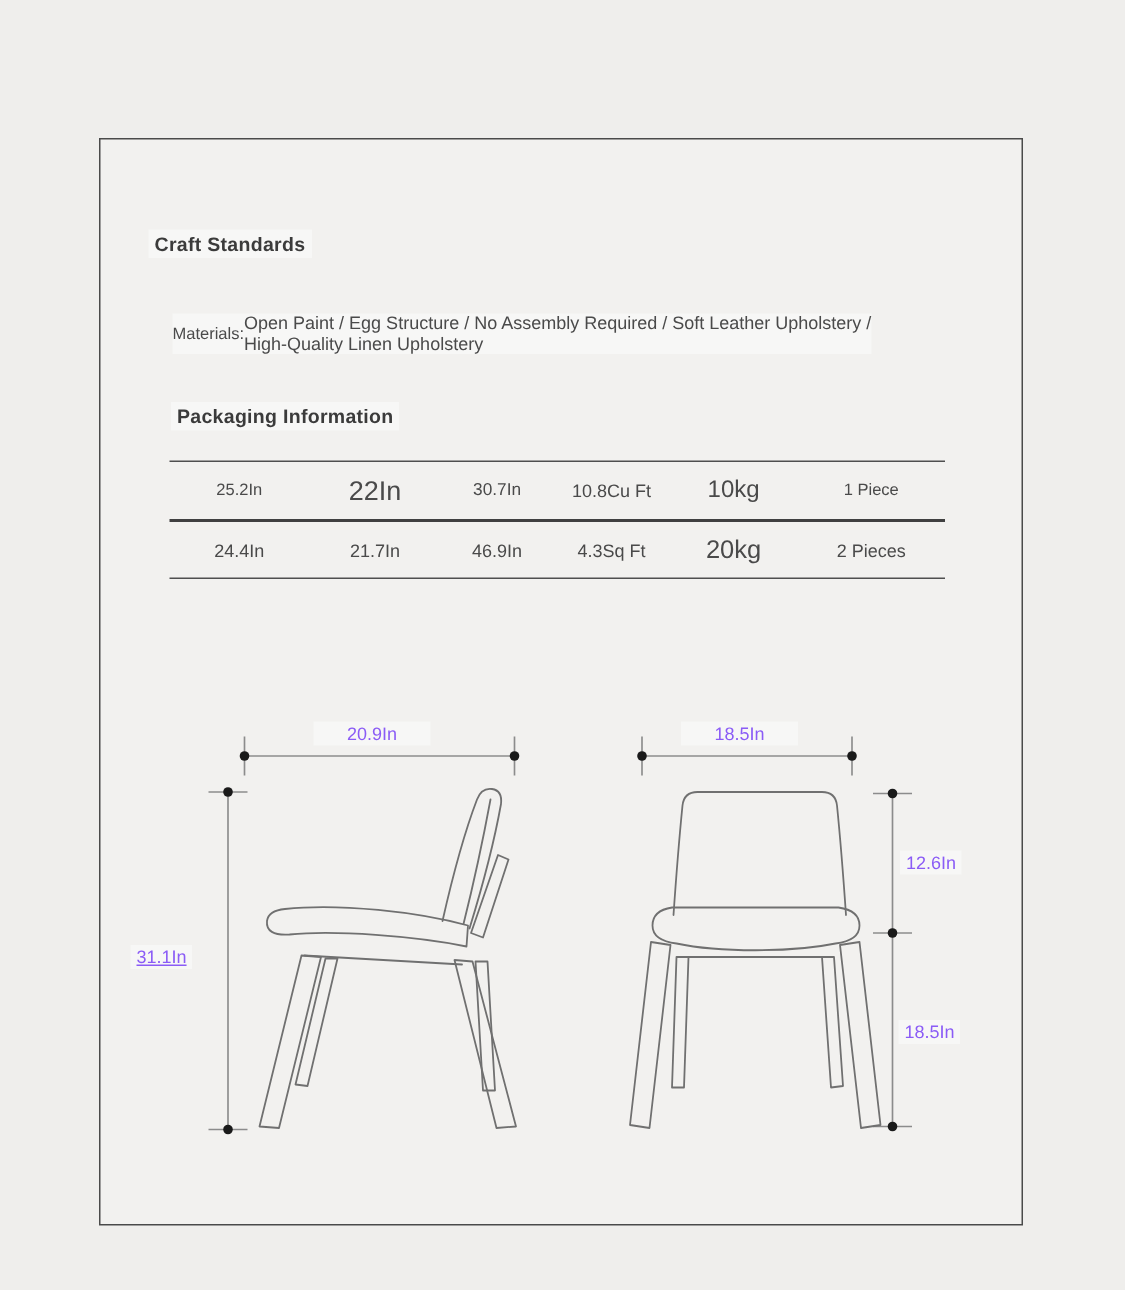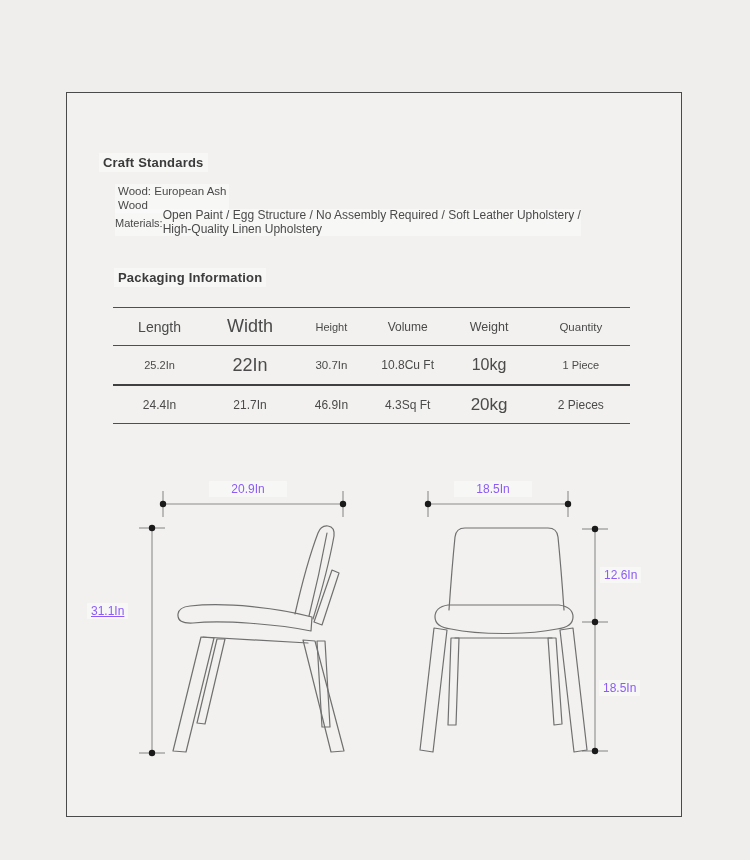--- a/index.html
+++ b/index.html
@@ -54,56 +54,44 @@
   .b0 { font-size:12px; } .b1 { font-size:12px; } .b2 { font-size:12px; }
   .b3 { font-size:12px; } .b4 { font-size:17px; } .b5 { font-size:12px; }
 
   
   .diagram-svg { left:14px; top:378px; }
   .dim-label {
     font-size:12px; color:#8b5cf6; padding:1px 4px;
     white-space:nowrap; text-align:center;
   }
   .dim-209  { left:142px; top:388px; width:78px; }
-  .dim-311  { left:20px;  top:510px;text-decoration:underline; }
+  .dim-311  { left:20px;  top:537px;text-decoration:underline; }
   .dim-185t { left:387px; top:388px; width:78px; }
   .dim-126  { left:533px; top:474px; }
   .dim-185r { left:532px; top:587px; }
 </style>
 </head>
 <body>
 
 <div class="card">
 
   <div class="abs craft-title section-title ovl">Craft Standards</div>
 
-  <div class="abs wood-block ovl">
-    <div>Wood: European Ash</div>
-    <div>Wood</div>
-  </div>
 
   <div class="abs materials-row ovl">
     <div class="materials-label">Materials:</div>
     <div class="materials-text">
       <div>Open Paint / Egg Structure / No Assembly Required / Soft Leather Upholstery /</div>
       <div>High-Quality Linen Upholstery</div>
     </div>
   </div>
 
   <div class="abs packaging-title section-title ovl">Packaging Information</div>
 
   <div class="abs ptable">
-    <div class="trow thead">
-      <div class="tcell c0 hd0">Length</div>
-      <div class="tcell c1 hd1">Width</div>
-      <div class="tcell c2 hd2">Height</div>
-      <div class="tcell c3 hd3">Volume</div>
-      <div class="tcell c4 hd4">Weight</div>
-      <div class="tcell c5 hd5">Quantity</div>
-    </div>
     <div class="trow r1">
       <div class="tcell c0 a0">25.2In</div>
       <div class="tcell c1 a1">22In</div>
       <div class="tcell c2 a2">30.7In</div>
       <div class="tcell c3 a3">10.8Cu Ft</div>
       <div class="tcell c4 a4">10kg</div>
       <div class="tcell c5 a5">1 Piece</div>
     </div>
     <div class="trow r2">
       <div class="tcell c0 b0">24.4In</div>

